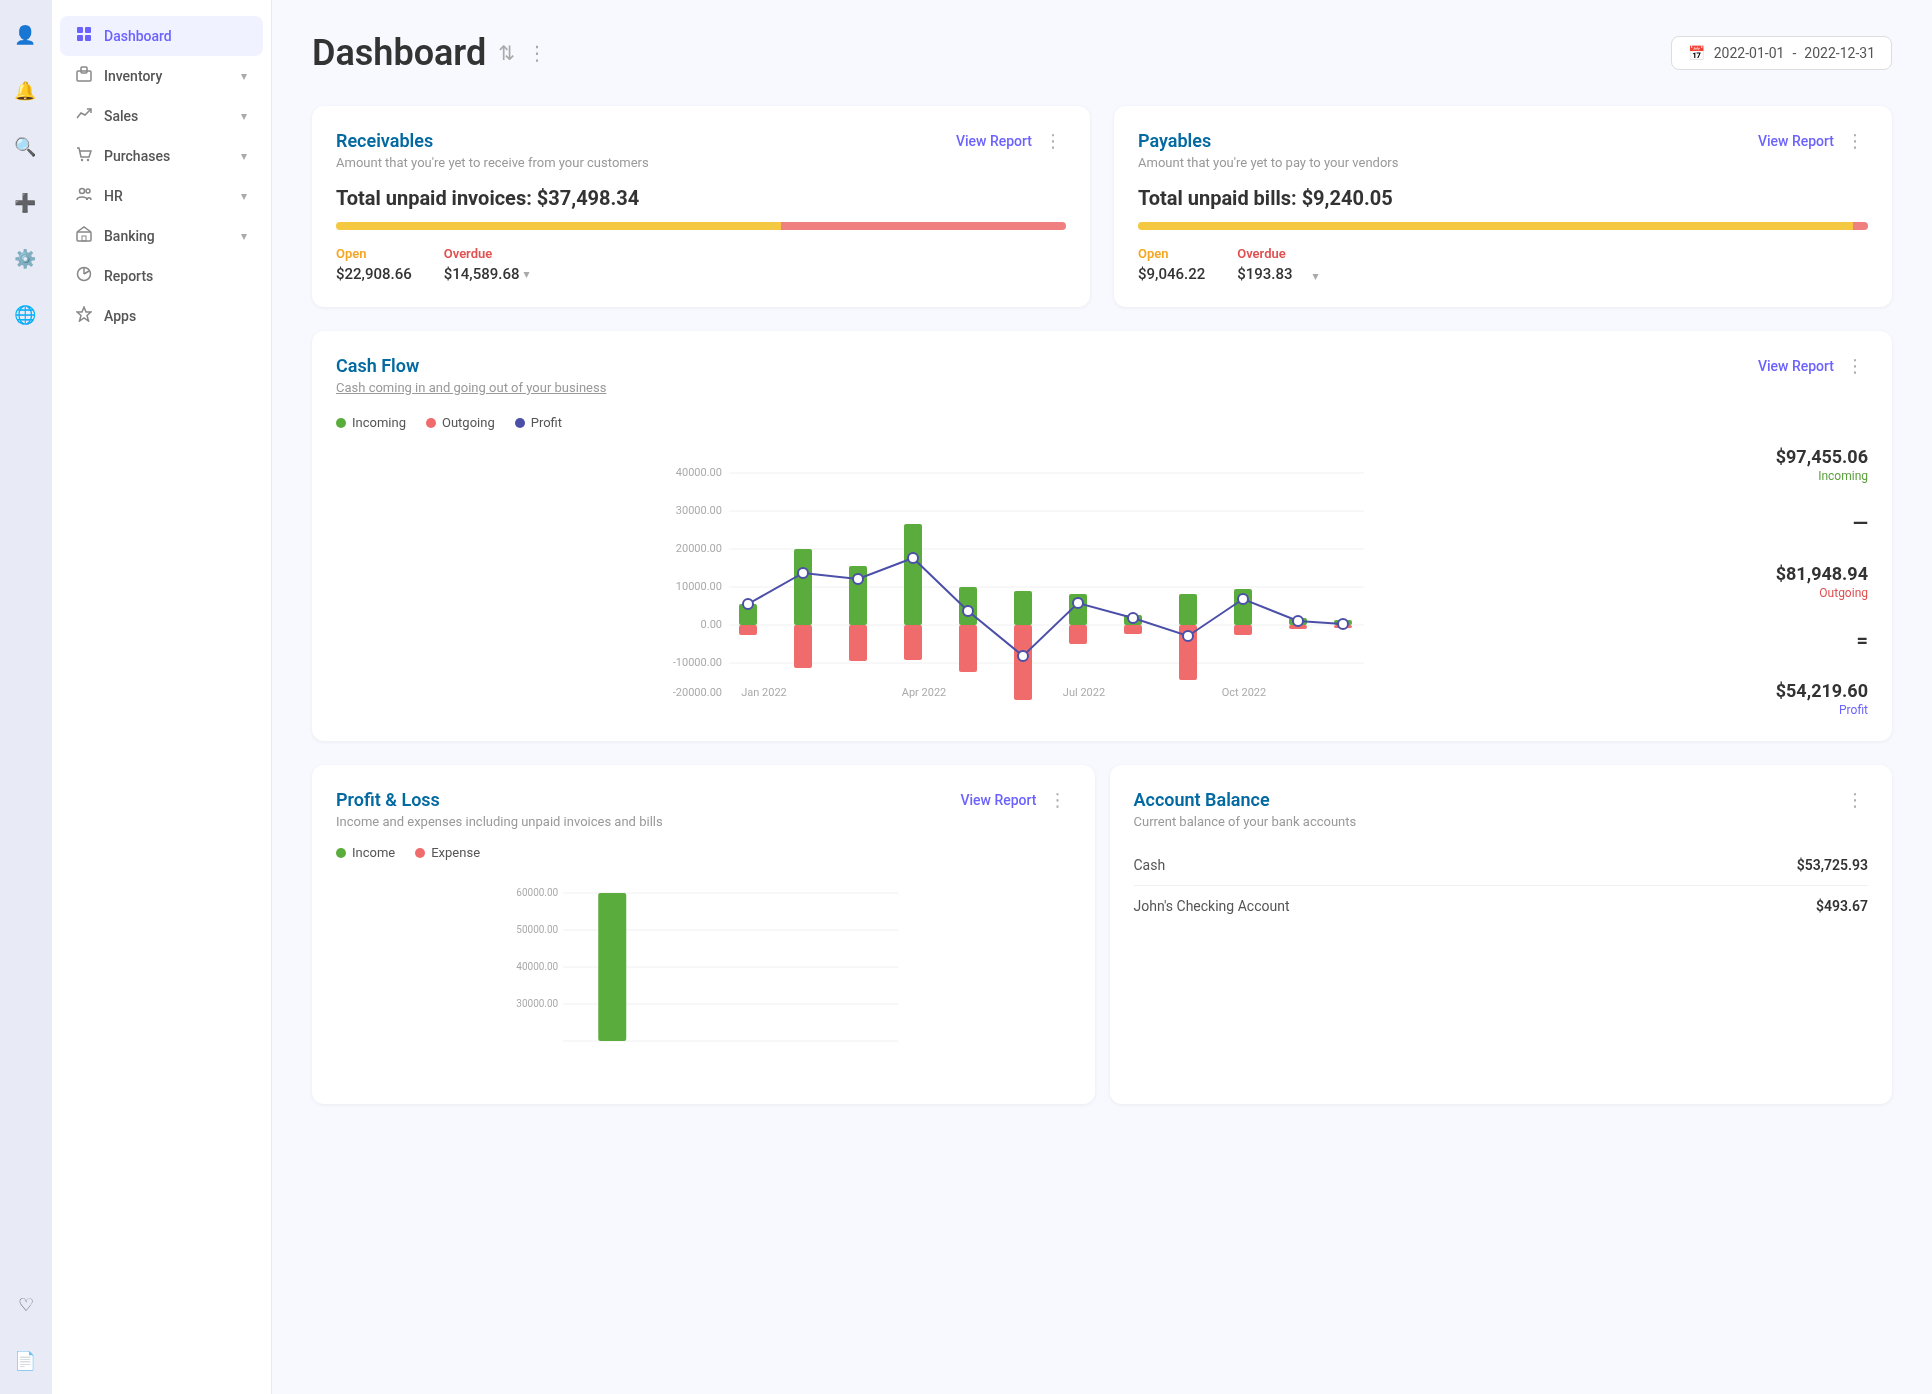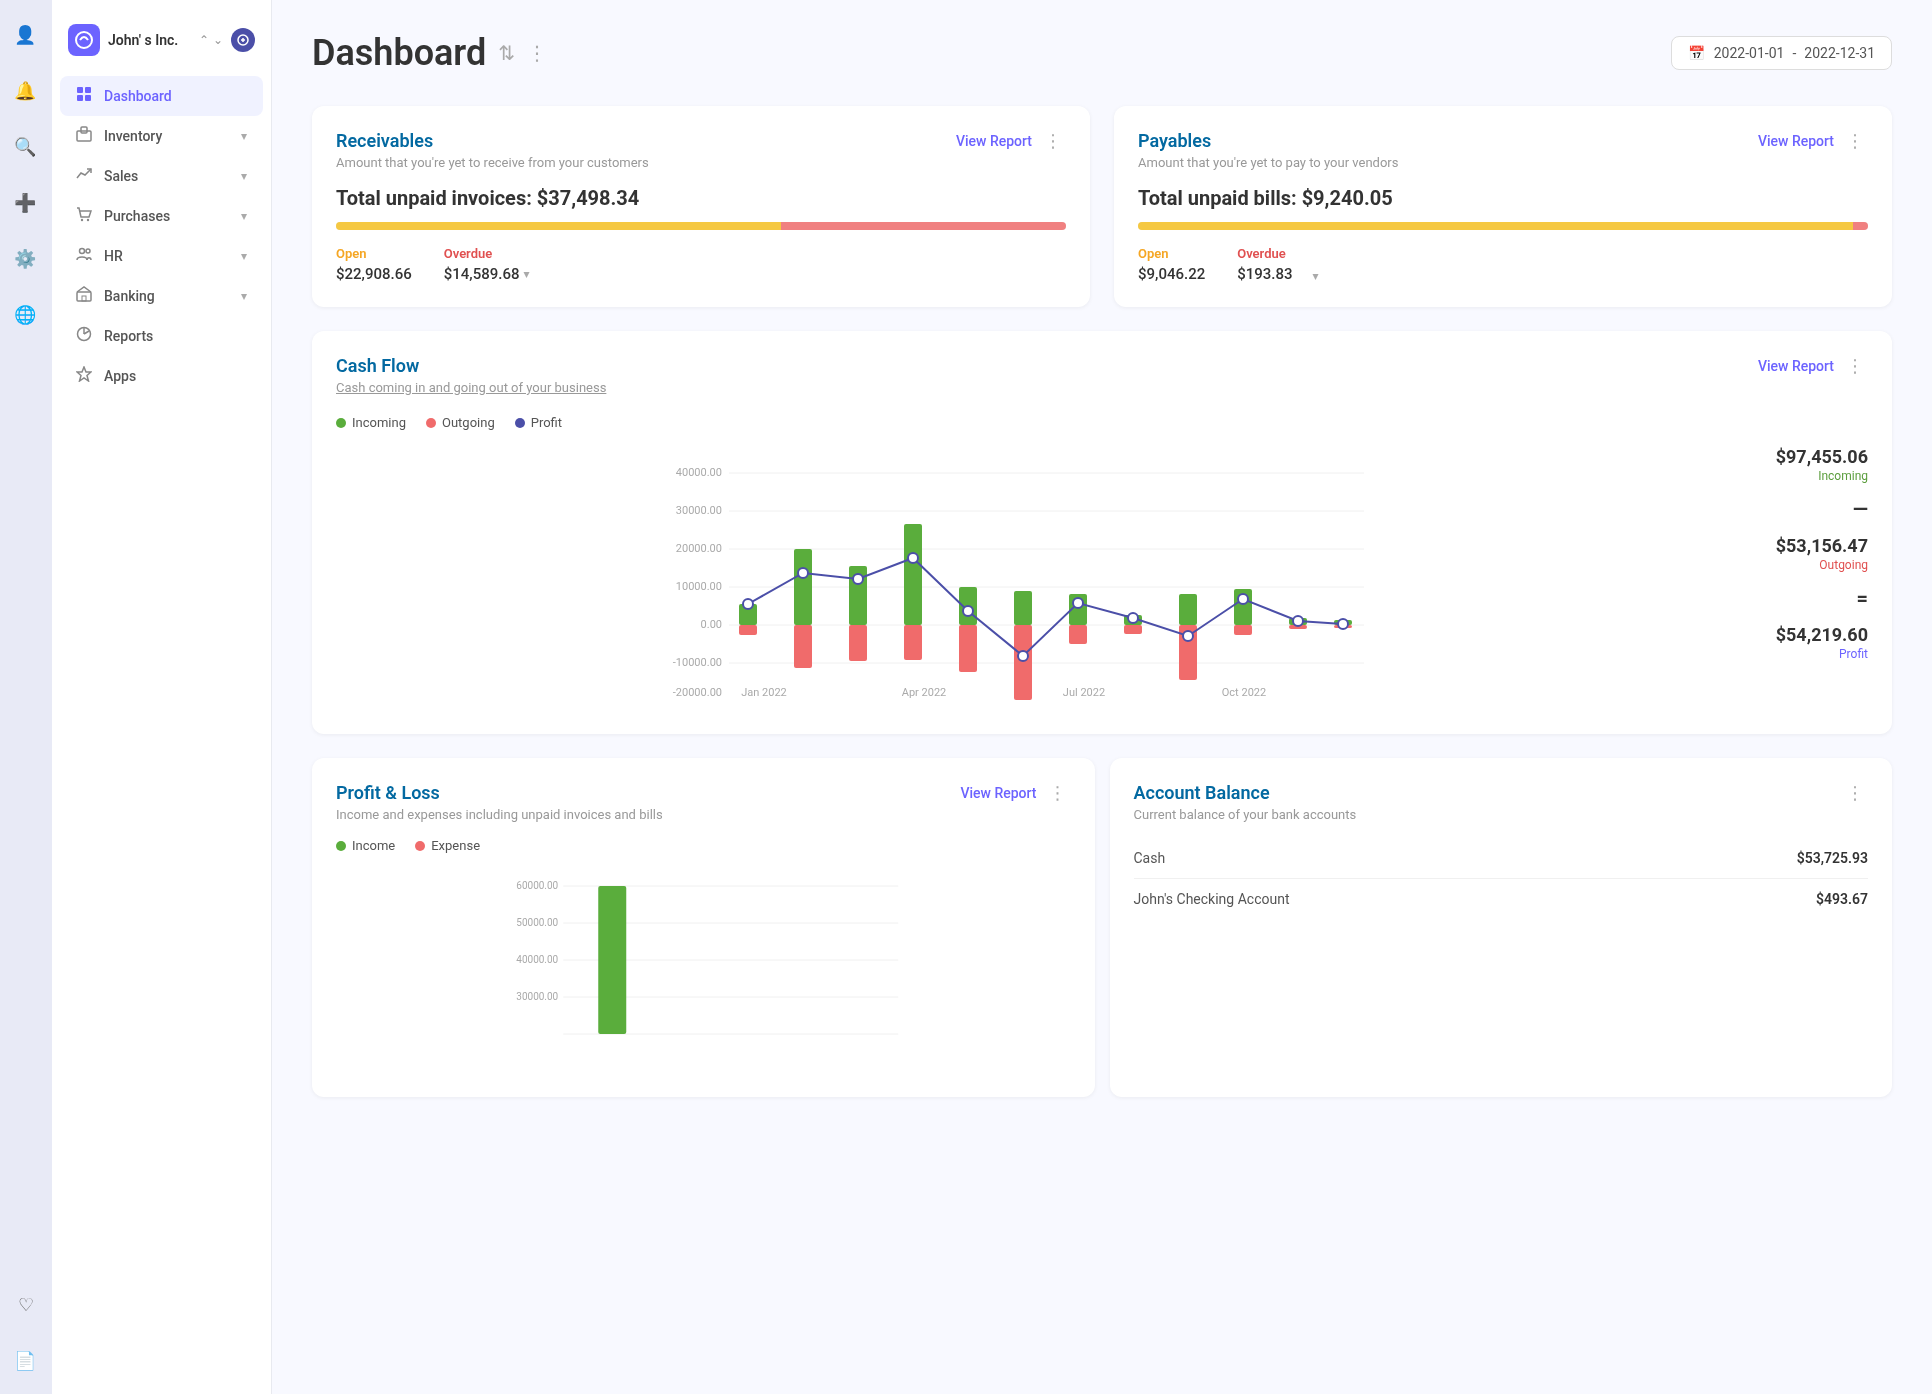--- a/index.html
+++ b/index.html
@@ -190,21 +190,21 @@
     
     .chart-svg {
       width: 100%;
       height: 260px;
     }
 
     .chart-summary {
       width: 140px;
       display: flex;
       flex-direction: column;
-      gap: 12px;
+      gap: 26px;
       padding-left: 8px;
     }
     .summary-item {
       text-align: right;
     }
     .summary-amount {
       font-size: 18px;
       font-weight: 700;
       color: #333;
     }
@@ -261,40 +261,20 @@
   <div class="icon-bar-item">🔍</div>
   <div class="icon-bar-item">➕</div>
   <div class="icon-bar-item">⚙️</div>
   <div class="icon-bar-item">🌐</div>
   <div style="margin-top:auto;"></div>
   <div class="icon-bar-item">♡</div>
   <div class="icon-bar-item">📄</div>
 </div>
 
 <div class="sidebar">
-  <div class="sidebar-company">
-    <div class="company-logo">
-      <svg width="20" height="20" viewBox="0 0 20 20">
-          <circle cx="10" cy="10" r="8" fill="none" stroke="white" stroke-width="2"></circle>
-          <path d="M6 10 Q10 4 14 10" fill="none" stroke="white" stroke-width="2"></path>
-        </svg>
-    </div>
-    <span class="company-name">John' s Inc.</span>
-    <div class="company-controls">
-      <span>⌃</span>
-        <span>⌄</span>
-    </div>
-    <div style="width:24px;height:24px;background:#4b4fa8;border-radius:50%;display:flex;align-items:center;justify-content:center;">
-      <svg width="12" height="12" viewBox="0 0 12 12">
-          <circle cx="6" cy="6" r="5" fill="none" stroke="white" stroke-width="1.5"></circle>
-          <line x1="4" y1="6" x2="8" y2="6" stroke="white" stroke-width="1.5"></line>
-          <line x1="6" y1="4" x2="6" y2="8" stroke="white" stroke-width="1.5"></line>
-        </svg>
-    </div>
-  </div>
 
   <div class="sidebar-item active">
     <span class="icon">
       <svg width="16" height="16" viewBox="0 0 16 16" fill="none">
           <rect x="1" y="1" width="6" height="6" rx="1" fill="#6c63ff"></rect>
           <rect x="9" y="1" width="6" height="6" rx="1" fill="#6c63ff"></rect>
           <rect x="1" y="9" width="6" height="6" rx="1" fill="#6c63ff"></rect>
           <rect x="9" y="9" width="6" height="6" rx="1" fill="#6c63ff"></rect>
         </svg>
     </span>
@@ -566,21 +546,21 @@
         </svg>
       </div>
 
       <div class="chart-summary">
         <div class="summary-item">
           <div class="summary-amount">$97,455.06</div>
           <div class="summary-label incoming">Incoming</div>
         </div>
         <div class="summary-divider">—</div>
         <div class="summary-item">
-          <div class="summary-amount">$53,156.47</div>
+          <div class="summary-amount">$81,948.94</div>
           <div class="summary-label outgoing">Outgoing</div>
         </div>
         <div class="summary-divider">=</div>
         <div class="summary-item">
           <div class="summary-amount">$54,219.60</div>
           <div class="summary-label profit">Profit</div>
         </div>
       </div>
     </div>
   </div>

